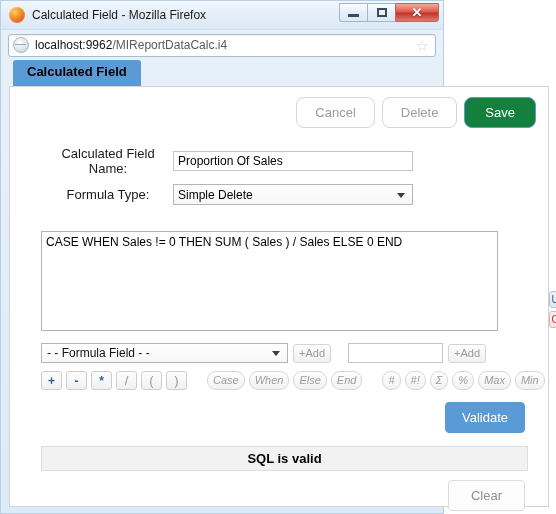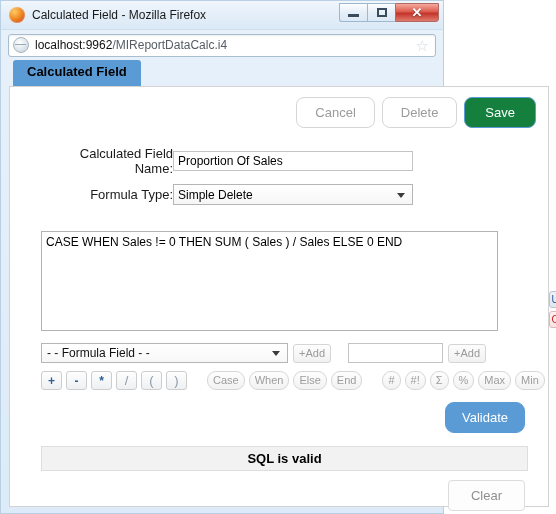--- a/index.html
+++ b/index.html
@@ -198,21 +198,21 @@
   }
   .form-row {
     display: flex;
     align-items: center;
     margin-bottom: 8px;
   }
   .form-label {
     width: 155px;
     font-size: 13px;
     color: #1a1a1a;
-    text-align: right;
+    text-align: center;
     padding-left: 25px;
     box-sizing: border-box;
   }
   .text-input {
     width: 240px;
     height: 20px;
     border: 1px solid #c4c4c4;
     background: #ffffff;
     font-size: 12px;
     color: #000000;
@@ -362,35 +362,36 @@
     background: linear-gradient(to bottom, #fefefe 0%, #f2f2f2 100%);
     color: #9d9d9d;
     font-size: 11px;
     display: flex;
     align-items: center;
     justify-content: center;
     padding: 0 5px;
     box-sizing: border-box;
     line-height: 1;
     cursor: default;
+    font-style: italic;
   }
   .gap-lg { width: 12px; }
 
   .validate-row {
     display: flex;
     justify-content: flex-end;
     padding: 12px 23px 0 0;
   }
   .btn-validate {
     background: #5b9bd5;
     border: 1px solid #5b9bd5;
     color: #ffffff;
     font-size: 13px;
     padding: 8px 16px;
-    border-radius: 9px;
+    border-radius: 4px;
     box-sizing: border-box;
     line-height: 1;
     cursor: default;
   }
 
   .status-bar {
     margin: 13px 20px 0 31px;
     height: 25px;
     background: #f2f2f2;
     border: 1px solid #dedede;

